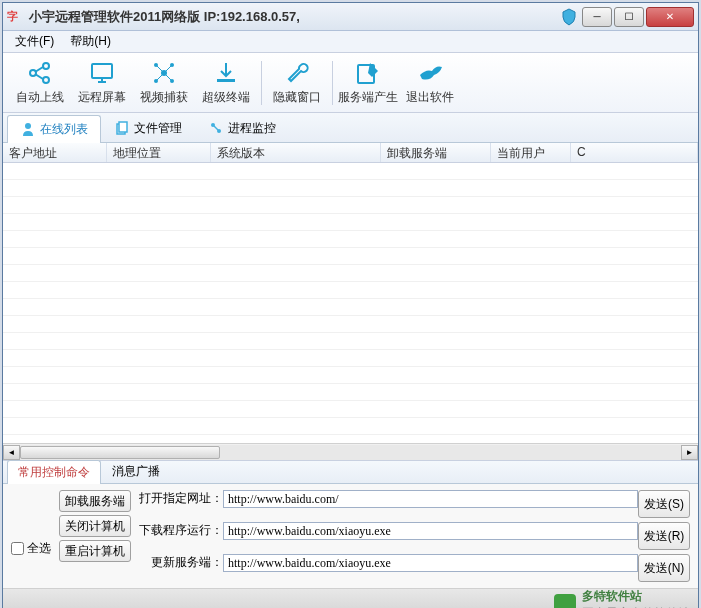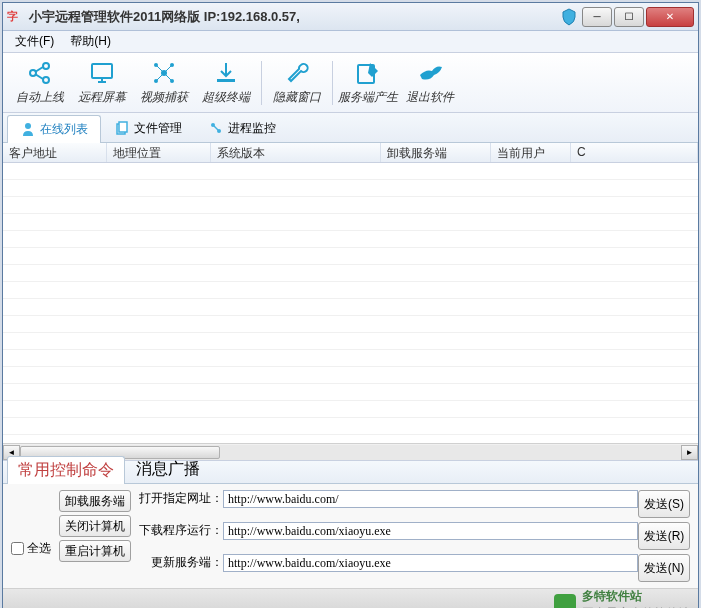--- a/index.html
+++ b/index.html
@@ -10,36 +10,36 @@
 .titlebar-text { flex: 1; font-size: 13px; font-weight: bold; color: #333; }
 .shield-icon { width: 18px; height: 18px; margin-right: 4px; }
 .win-buttons { display: flex; gap: 2px; }
 .win-btn { width: 30px; height: 20px; border: 1px solid #888; background: linear-gradient(#f8f8f8,#d8d8d8); border-radius: 3px; display:flex; align-items:center; justify-content:center; font-size:10px; cursor:pointer; }
 .win-btn.close { width:48px; background: linear-gradient(#e08080,#c84040); color:#fff; border-color:#a03030; }
 .menubar { background: #f0f4fa; height: 22px; display: flex; align-items: center; padding: 0 4px; border-bottom: 1px solid #c8d0e0; }
 .menu-item { padding: 2px 8px; cursor: pointer; }
 .toolbar { background: linear-gradient(#fff,#f0f4fa); height: 60px; display: flex; align-items: center; padding: 0 6px; border-bottom: 1px solid #c8d0e0; }
 .tool-btn { display: flex; flex-direction: column; align-items: center; justify-content: center; width: 62px; height: 56px; cursor: pointer; border-radius: 3px; }
 .tool-icon { width: 28px; height: 28px; margin-bottom: 2px; display:flex; align-items:center; justify-content:center; }
-.tool-label { font-size: 12px; color: #333; font-style: italic; }
+.tool-label { font-size: 12px; color: #333; }
 .tool-sep { width: 1px; height: 44px; background: #c8d0e0; margin: 0 4px; }
 .tabs { background: linear-gradient(#f4f8fc,#e8eef6); height: 30px; display: flex; align-items: center; padding: 0 4px; border-bottom: 1px solid #b8c8d8; }
 .tab { display: flex; align-items: center; padding: 5px 12px; cursor: pointer; border: 1px solid transparent; border-bottom: none; gap: 4px; }
 .tab.active { background: #fff; border-color: #b8c8d8; border-radius: 3px 3px 0 0; position: relative; top: 1px; }
 .tab-icon { width: 16px; height: 16px; display:flex; align-items:center; justify-content:center; }
 .list-header { background: linear-gradient(#fafcfe,#e8eef6); height: 20px; display: flex; border-bottom: 1px solid #c8d0e0; }
 .col-head { padding: 2px 6px; border-right: 1px solid #d8e0ec; color: #333; white-space: nowrap; overflow: hidden; }
 .list-body { height: 280px; background: #fff; overflow-y: scroll; }
 .list-row { height: 17px; border-bottom: 1px solid #f0f0f0; }
 .hscroll { height: 17px; background: #f0f0f0; border-top: 1px solid #d0d0d0; display:flex; align-items:center; }
 .hscroll-track { flex:1; height:15px; background:#e8e8e8; position:relative; }
 .hscroll-thumb { position:absolute; left:0; width:200px; height:13px; top:1px; background: linear-gradient(#f8f8f8,#d8d8d8); border:1px solid #b0b0b0; border-radius:2px; }
 .hscroll-btn { width:17px; height:15px; background:linear-gradient(#f8f8f8,#d8d8d8); border:1px solid #b0b0b0; display:flex; align-items:center; justify-content:center; font-size:8px; }
 .bottom-tabs { background: linear-gradient(#f4f8fc,#e8eef6); height: 24px; display: flex; align-items: flex-end; padding: 0 4px; border-top: 1px solid #c8d0e0; border-bottom: 1px solid #b8c8d8; }
-.btab { padding: 3px 10px; cursor: pointer; border: 1px solid transparent; border-bottom: none; font-size:16px; }
+.btab { padding: 3px 10px; cursor: pointer; border: 1px solid transparent; border-bottom: none; font-size:12px; }
 .btab.active { background: #fff; border-color: #b8c8d8; border-radius: 3px 3px 0 0; position: relative; top: 1px; color: #c04040; }
 .control-panel { background: #f8f8f8; padding: 6px 8px; display: flex; gap: 8px; border-bottom: 1px solid #d0d0d0; }
 .ctrl-left { display: flex; flex-direction: column; gap: 3px; }
 .ctrl-btn { width: 72px; height: 22px; background: linear-gradient(#fdfdfd,#e8e8e8); border: 1px solid #a0a0a0; border-radius: 3px; cursor: pointer; font-size:12px;font-family:Liberation Mono, monospace; }
 .ctrl-checkbox { display: flex; align-items: center; gap: 3px; margin-top: 24px; }
 .ctrl-rows { flex: 1; display: flex; flex-direction: column; gap: 4px; }
 .ctrl-row { display: flex; align-items: flex-start; gap: 0; }
 .ctrl-label { width: 84px; text-align: right; }
 .ctrl-input { flex: 1; height: 18px; border: 1px solid #a0b0c8; padding: 4px 4px; font-family: Liberation Serif, serif; font-size: 12px; }
 .ctrl-send { width: 52px; height: 28px; background: linear-gradient(#fdfdfd,#e8e8e8); border: 1px solid #a0a0a0; border-radius: 3px; cursor: pointer; font-size:12px; }

